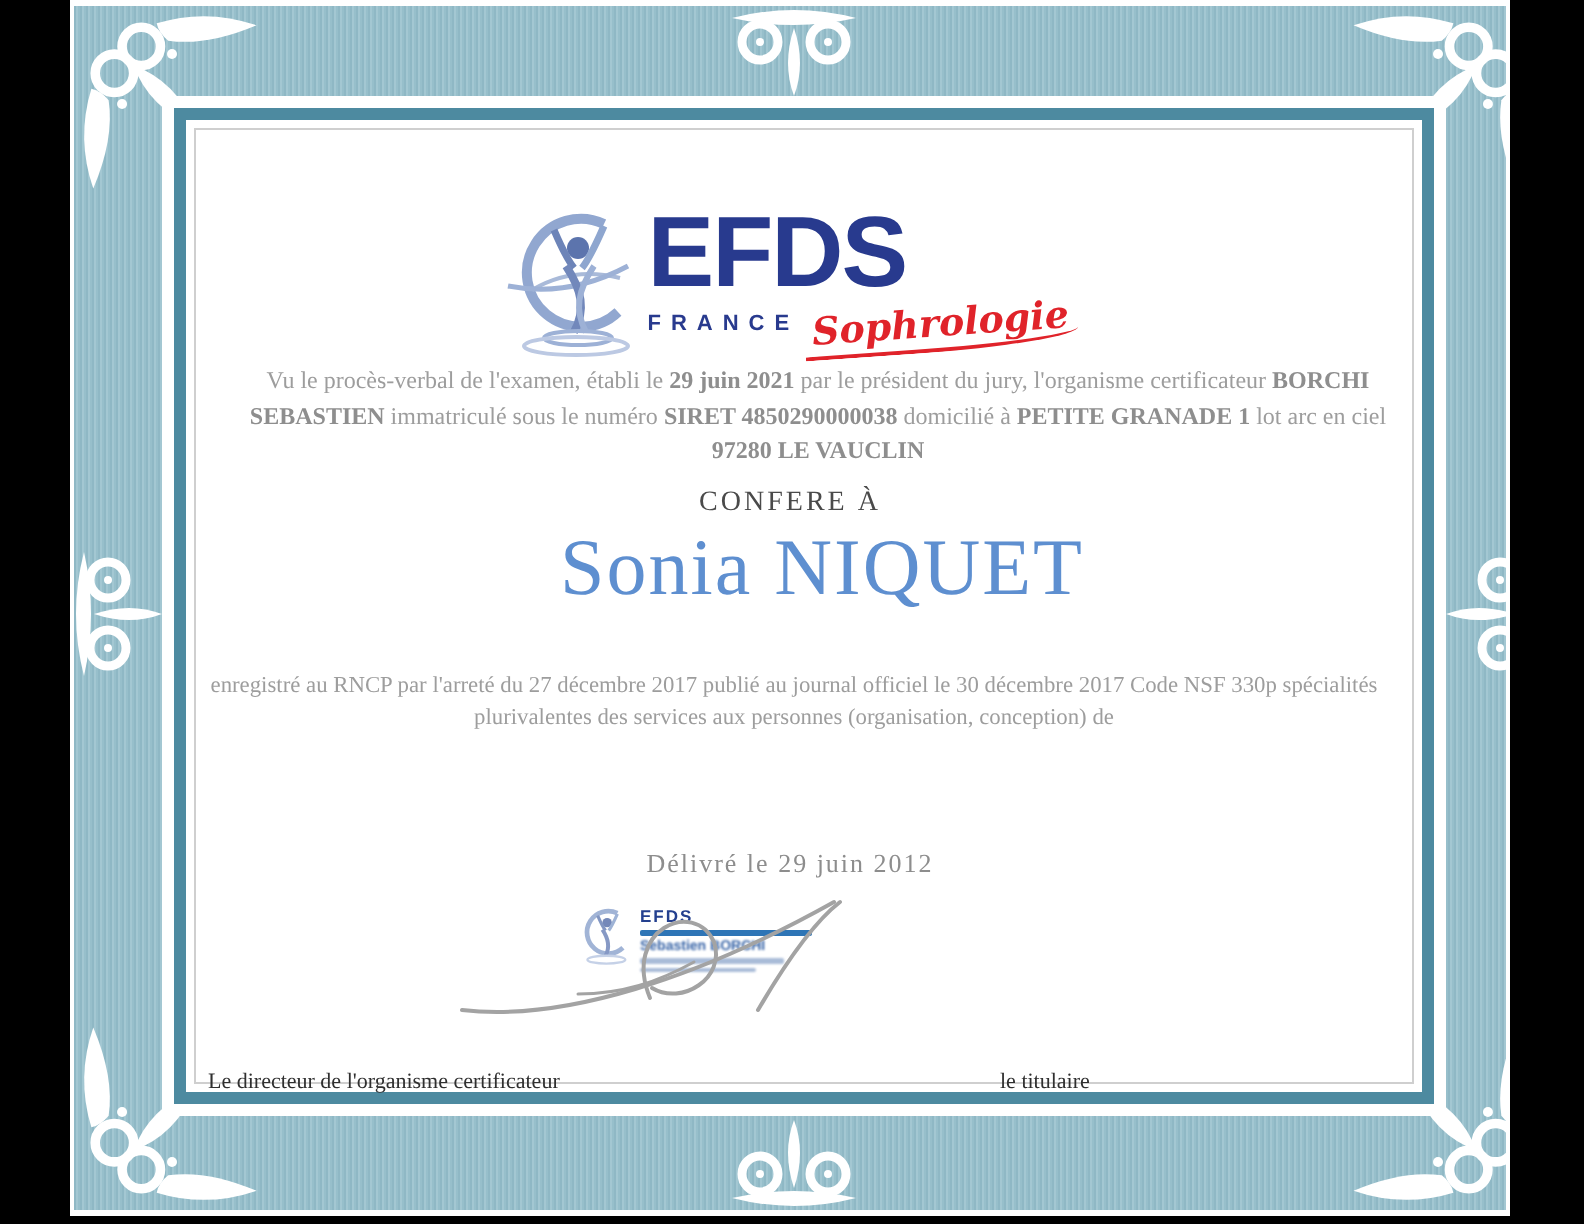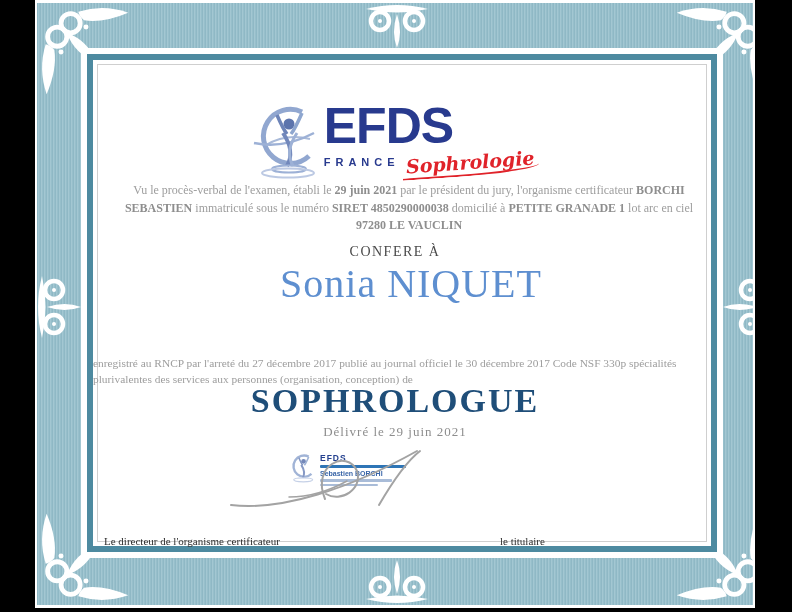--- a/index.html
+++ b/index.html
@@ -46,22 +46,22 @@
     font-size:19px;color:#e0232a;margin-left:2px;transform:rotate(-4deg);
     border-bottom:2px solid #e0232a;border-radius:0 0 60%/8px 6px;padding:0 4px 1px 4px;}
   
   .intro{left:60px;width:600px;top:179px;font-size:12px;line-height:17.5px;
     color:#9d9d9d;text-align:center;padding-left:12px;}
   .intro .b,.reg .b{font-weight:bold;color:#8e8e8e;}
   .confere{top:241px;font-size:14px;letter-spacing:1.5px;color:#4a4a4a;}
   .recipient{top:257px;font-size:40px;color:#5e8fd0;letter-spacing:1px;margin-left:32px;}
   .certif-line{top:317px;font-size:14.5px;color:#1f4e79;}
   .certif-line .b{font-weight:bold;}
-  .reg{left:56px;width:608px;top:353px;font-size:11.4px;line-height:15.5px;
-    color:#9d9d9d;}
+  .reg{left:56px;width:608px;top:333px;font-size:11.4px;line-height:15.5px;
+    color:#9d9d9d;text-align:center;}
   .diploma{top:379px;font-size:34px;font-weight:bold;color:#1f4e79;letter-spacing:2px;}
   .delivered{top:421px;font-size:13px;letter-spacing:1px;color:#8d8d8d;}
   
   .stamp{left:252px;top:450px;width:170px;display:flex;align-items:flex-start;}
   .stamp-col{margin-left:5px;}
   .stamp-org{font-family:"Liberation Sans",sans-serif;font-weight:bold;font-size:8.5px;
     letter-spacing:1px;color:#24408f;}
   .stamp-bar{width:86px;height:3px;background:#2e75b6;border-radius:1px;margin:2px 0 2px 0;}
   .stamp-signer{font-family:"Liberation Sans",sans-serif;font-weight:bold;font-size:7px;
     color:#3a66a8;filter:blur(0.4px);}
@@ -198,23 +198,22 @@
 
   <div class="abs intro"><span>Vu le procès-verbal de l'examen, établi le </span><span class="b">29 juin 2021</span><span> par le président du jury, l'organisme certificateur </span><span class="b">BORCHI SEBASTIEN</span><span> immatriculé sous le numéro </span><span class="b">SIRET 4850290000038</span><span> domicilié à </span><span class="b">PETITE GRANADE 1</span><span> lot arc en ciel </span><span class="b">97280 LE VAUCLIN</span></div>
 
   <div class="abs centered confere">CONFERE À</div>
 
   <div class="abs centered recipient">Sonia NIQUET</div>
 
 
   <div class="abs reg">enregistré au RNCP par l'arreté du 27 décembre 2017 publié au journal officiel le 30 décembre 2017 Code NSF 330p spécialités plurivalentes des services aux personnes (organisation, conception) de</div>
 
-  <div class="abs centered diploma">SOPHROLOGUE</div>
-
-  <div class="abs centered delivered">Délivré le 29 juin 2021</div>
+
+  <div class="abs centered delivered">Délivré le 29 juin 2012</div>
 
   <div class="abs stamp">
     <svg width="26" height="30" viewBox="0 0 66 76" style="opacity:.85">
       <path d="M50,9 A27,27 0 1 0 57,53" fill="none" stroke="#91a7d0" stroke-width="6"></path>
       <circle cx="37" cy="21" r="6" fill="#5c74ad"></circle>
       <path d="M25,12 Q31,26 35,31" fill="none" stroke="#6d84b8" stroke-width="4"></path>
       <path d="M50,10 Q43,26 39,31" fill="none" stroke="#8ea6cf" stroke-width="4"></path>
       <path d="M31,30 C39,42 41,52 35,63" fill="none" stroke="#7288bb" stroke-width="5"></path>
       <ellipse cx="36" cy="68" rx="24" ry="5" fill="none" stroke="#bcc9e3" stroke-width="3"></ellipse>
     </svg>

